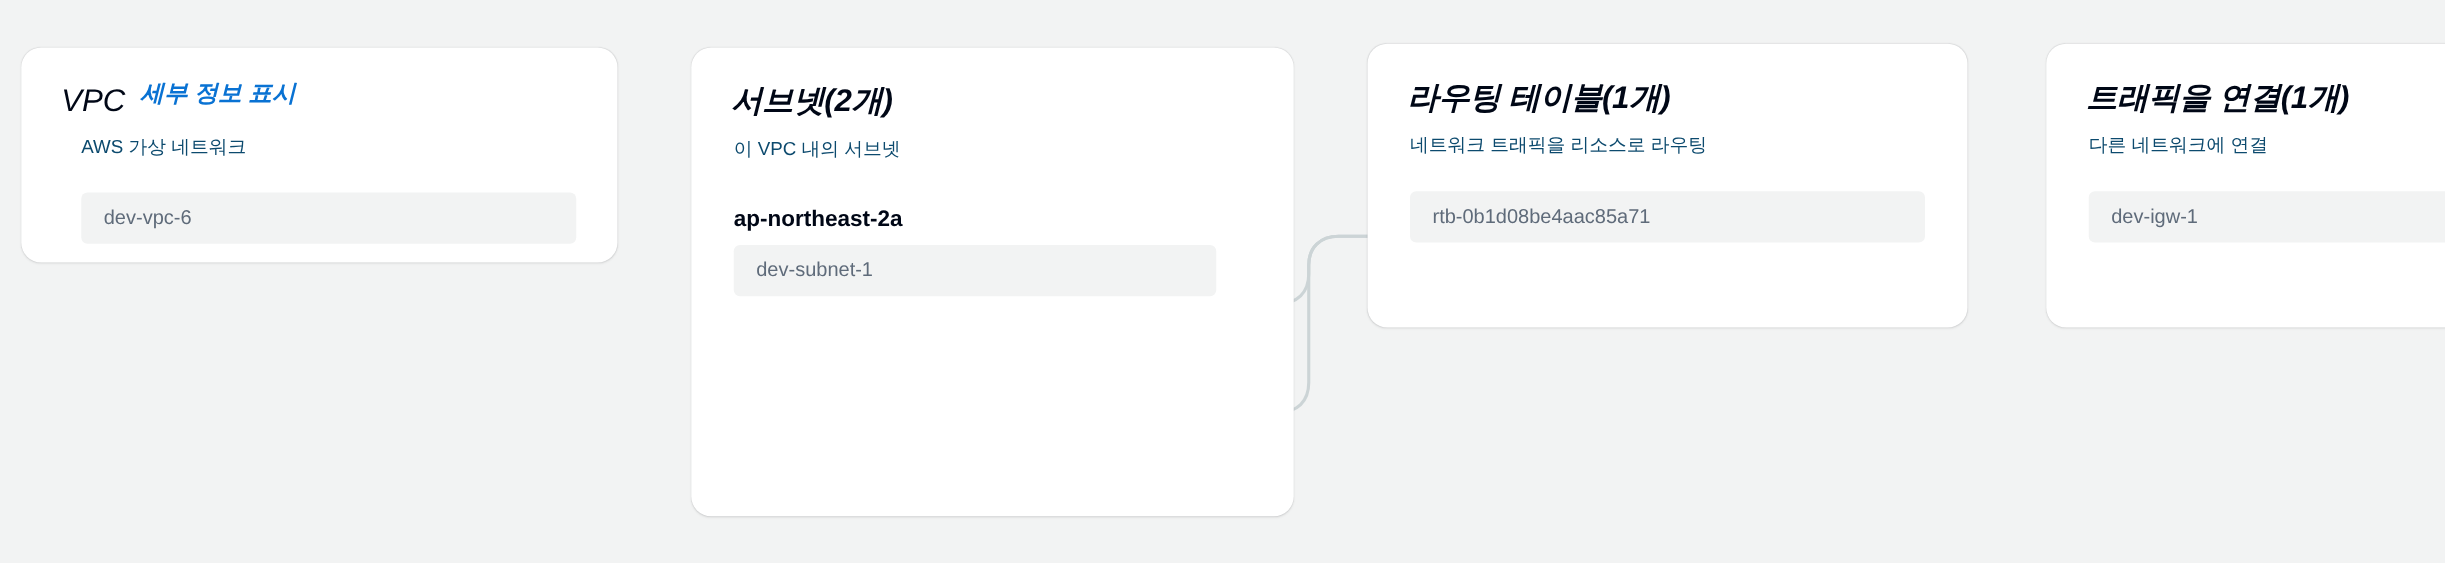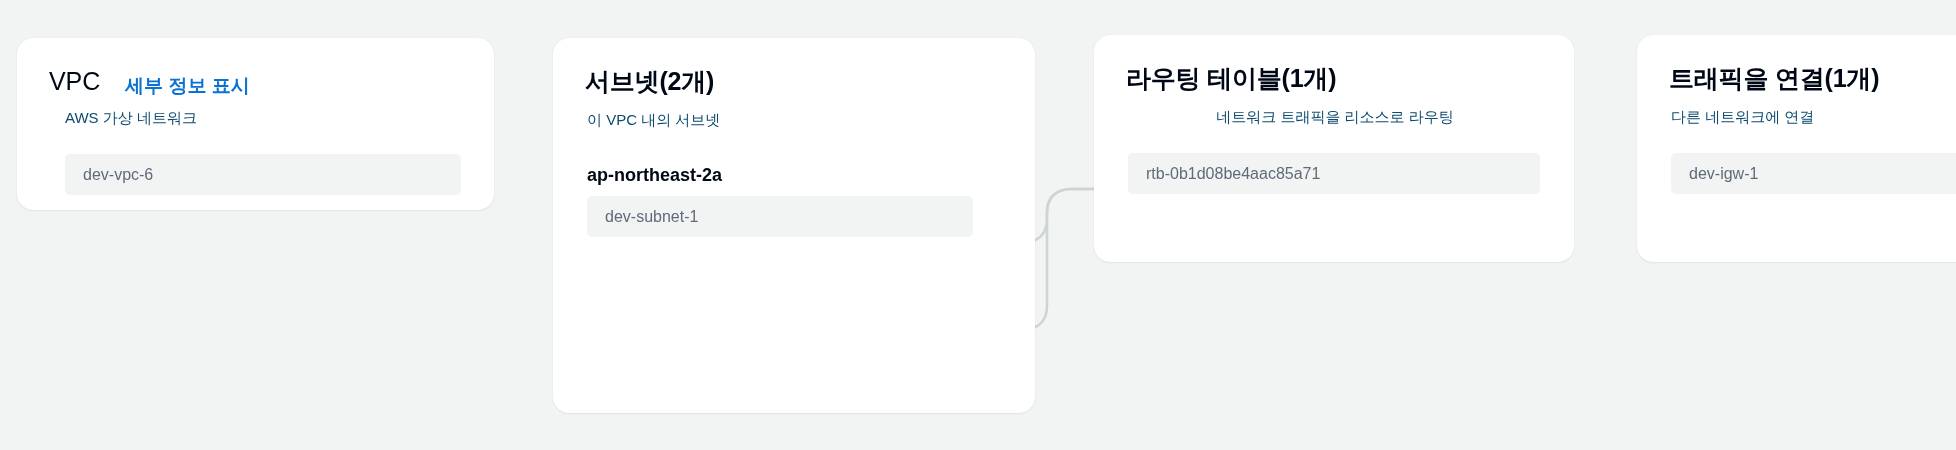--- a/index.html
+++ b/index.html
@@ -41,23 +41,24 @@
     box-shadow: 0 1px 2px rgba(0,7,22,0.06), 0 0 1px rgba(0,7,22,0.10);
     z-index: 2;
   }
 
   .card-inner {
     padding: 30px 34px 28px 34px;
   }
 
   .card-title-row {
     display: flex;
-    align-items: flex-end;
-    gap: 25px;
-    white-space: nowrap;
+    align-items: flex-start;
+    gap: 12px;
+    white-space: nowrap;
+    font-style: italic;
   }
 
   .card-title {
     font-size: 25px;
     line-height: 30px;
     font-weight: 400;
     color: #000716;
     letter-spacing: -0.1px;
   }
 
@@ -141,21 +142,21 @@
   }
 
   
   #card-routetables {
     left: 1094px;
     top: 35px;
     width: 480px;
     height: 227px;
   }
   #card-routetables .card-inner { padding: 28px 32px 0 32px; }
-  #card-routetables .card-desc { margin-top: 14px; margin-left: 2px; text-align: center; }
+  #card-routetables .card-desc { margin-top: 14px; margin-left: 2px; }
   #card-routetables .pill { margin-top: 26px; margin-left: 2px; width: 412px; }
 
   
   #card-netconn {
     left: 1637px;
     top: 35px;
     width: 480px;
     height: 227px;
   }
   #card-netconn .card-inner { padding: 28px 32px 0 32px; }

